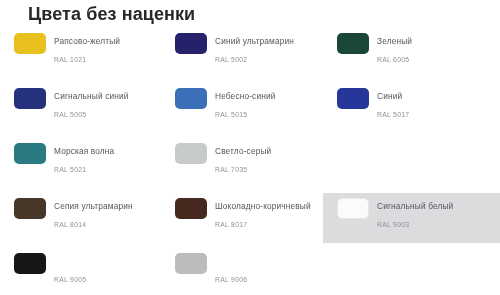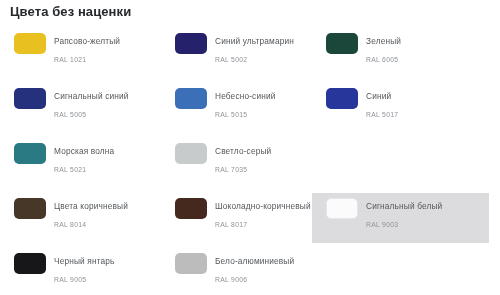--- a/index.html
+++ b/index.html
@@ -17,23 +17,23 @@
   #palette-panel {
     position: absolute;
     left: 0;
     top: 0;
     width: 500px;
     height: 295px;
     background: #ffffff;
   }
   #panel-title {
     position: absolute;
-    left: 10px;
+    left: 28px;
     top: 4px;
-    font-size: 13px;
+    font-size: 18px;
     font-weight: bold;
     color: #26282b;
     letter-spacing: 0.1px;
     white-space: nowrap;
   }
   #color-grid {
     position: absolute;
     left: 0;
     top: 28px;
     width: 500px;
@@ -45,21 +45,21 @@
   }
   .color-item {
     position: absolute;
     top: 0;
     width: 166px;
     height: 50px;
     box-sizing: border-box;
   }
   .color-item.col-0 { left: 0px; }
   .color-item.col-1 { left: 161px; text-decoration: underline; }
-  .color-item.col-2 { left: 312px; }
+  .color-item.col-2 { left: 323px; }
   .color-item.highlighted {
     background: #dcdcde;
   }
   .color-item.highlighted.col-2 {
     width: 177px;
     padding-left: 32px;
   }
   .swatch {
     position: absolute;
     left: 14px;
@@ -139,40 +139,38 @@
         </div>
         <div class="color-item col-0">
           <div class="swatch" style="background: rgb(42, 122, 132);"></div>
           <div class="color-name">Морская волна</div>
           <div class="color-code">RAL 5021</div>
         </div>
       </div>
       <div class="grid-row">
         <div class="color-item col-0">
           <div class="swatch" style="background: rgb(71, 55, 41);"></div>
-          <div class="color-name">Цвета коричневый</div>
+          <div class="color-name">Сепия ультрамарин</div>
           <div class="color-code">RAL 8014</div>
         </div>
         <div class="color-item col-1">
           <div class="swatch" style="background: rgb(69, 41, 31);"></div>
           <div class="color-name">Шоколадно-коричневый</div>
           <div class="color-code">RAL 8017</div>
         </div>
         <div class="color-item col-2 highlighted">
           <div class="swatch bordered" style="background: rgb(251, 251, 251);"></div>
           <div class="color-name">Сигнальный белый</div>
           <div class="color-code">RAL 9003</div>
         </div>
       </div>
       <div class="grid-row">
         <div class="color-item col-0">
           <div class="swatch" style="background: rgb(23, 23, 26);"></div>
-          <div class="color-name">Черный янтарь</div>
           <div class="color-code">RAL 9005</div>
         </div>
         <div class="color-item col-1">
           <div class="swatch" style="background: rgb(188, 188, 188);"></div>
-          <div class="color-name">Бело-алюминиевый</div>
           <div class="color-code">RAL 9006</div>
         </div>
       </div>
     </div>
 </div>
 
 </body></html>

